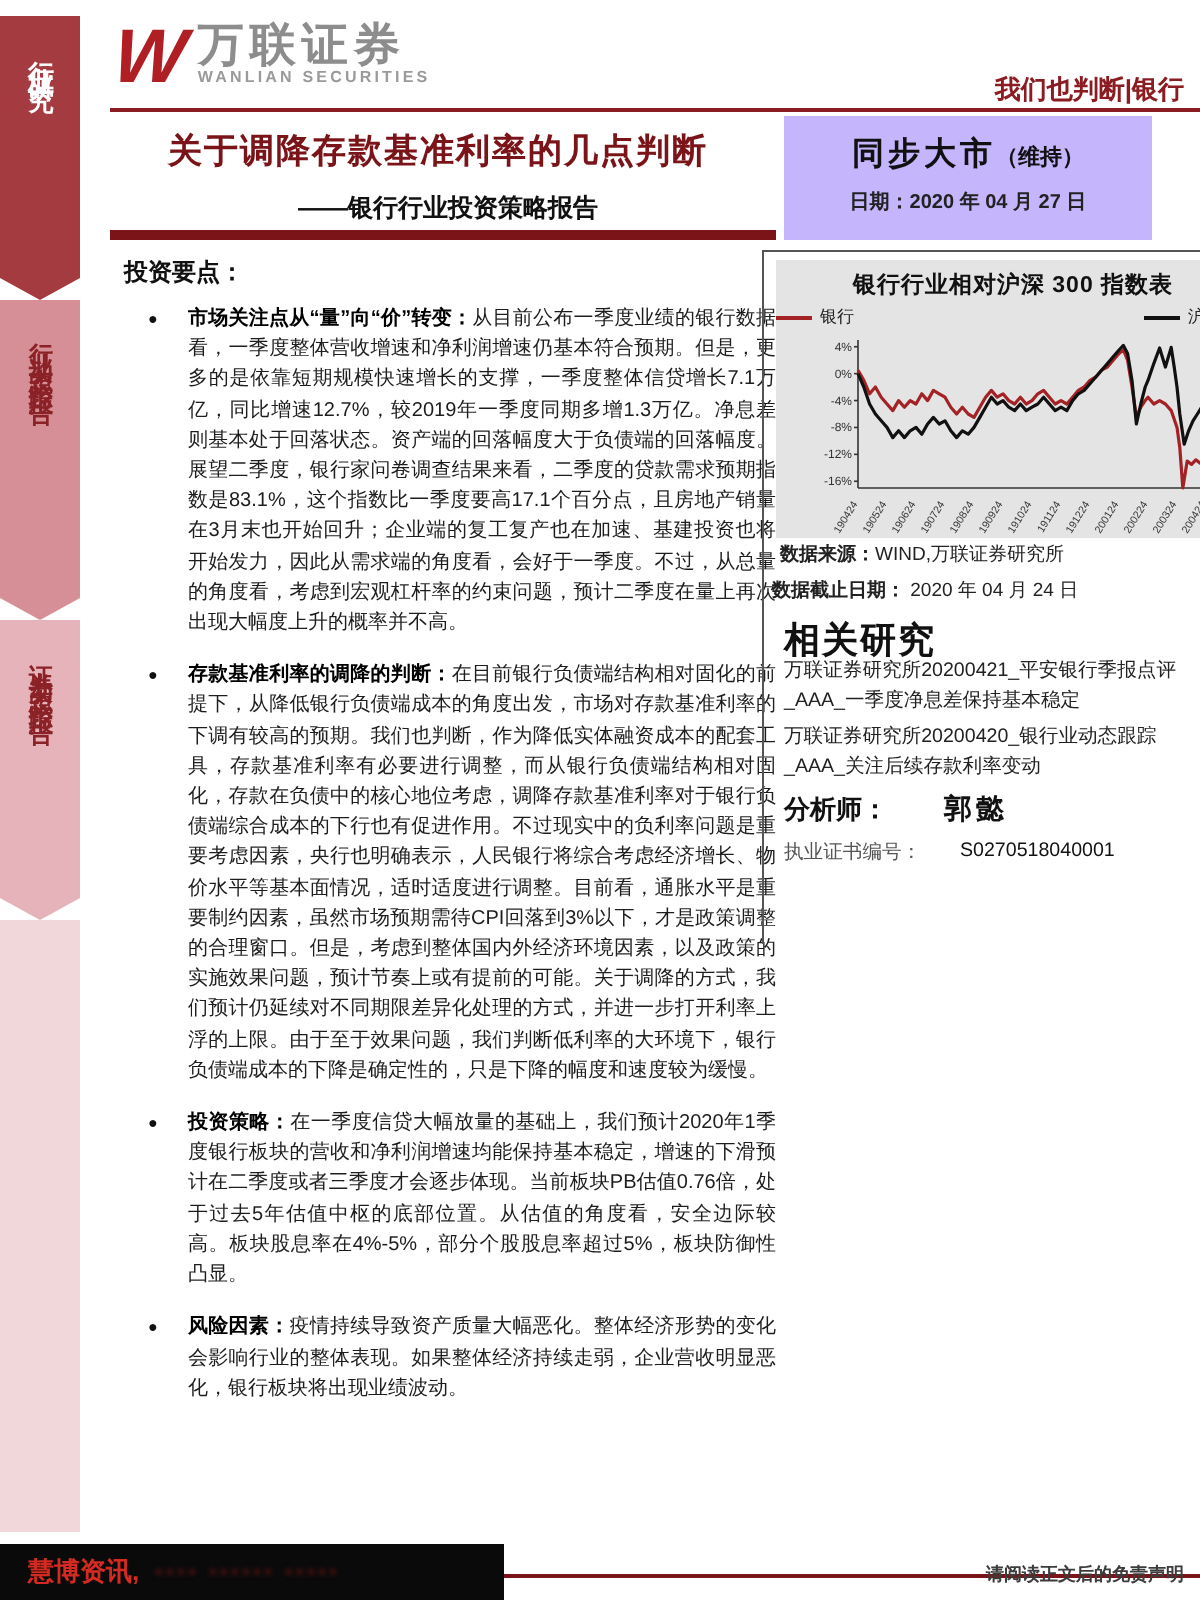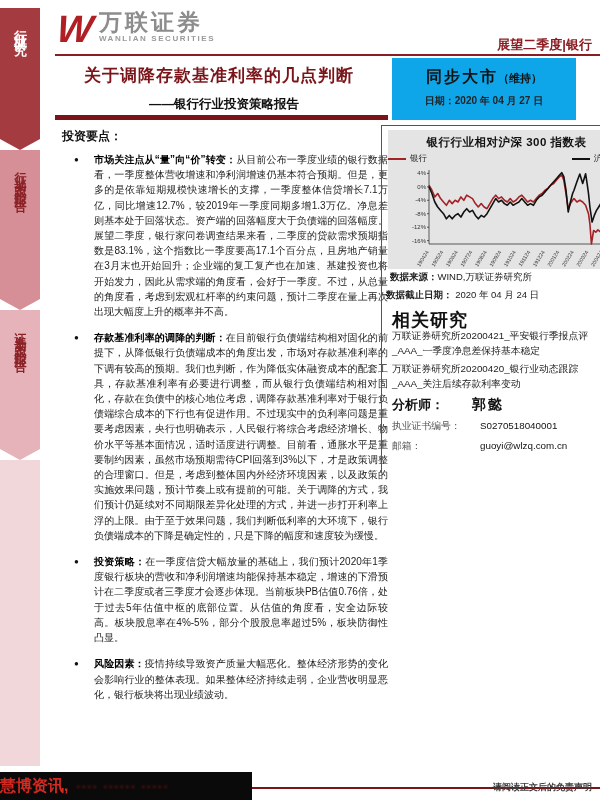--- a/index.html
+++ b/index.html
@@ -26,21 +26,21 @@
     transform:skewX(-6deg);margin-right:6px;}
   .logo-cn{font-size:23px;font-weight:700;color:#8d8d8d;letter-spacing:3px;line-height:24px;}
   .logo-en{font-size:8px;font-weight:700;color:#9a9a9a;letter-spacing:1.6px;}
   .report-tag{position:absolute;right:8px;top:36px;font-size:13px;font-weight:700;color:#8b1c22;}
   .hr-top{position:absolute;left:55px;right:0;top:54px;height:2px;background:#8b1c22;}
   .doc-title{position:absolute;left:84px;top:64px;width:300px;font-size:17px;font-weight:700;
     color:#7a1418;letter-spacing:1px;}
   .doc-subtitle{position:absolute;left:60px;top:96px;width:328px;text-align:center;
     font-size:12.5px;font-weight:700;color:#111;}
   .hr-thick{position:absolute;left:55px;top:115px;width:333px;height:5px;background:#7a1418;}
-  .rating-box{position:absolute;left:392px;top:58px;width:184px;height:62px;background:#0ea5e9;
+  .rating-box{position:absolute;left:392px;top:58px;width:184px;height:62px;background:#c4b5fd;
     text-align:center;}
   .rating-line{margin-top:9px;font-weight:700;color:#111;}
   .rating-value{font-size:16px;letter-spacing:2px;}
   .rating-status{font-size:11px;}
   .rating-date{margin-top:6px;font-size:10px;color:#222;font-weight:600;}
   
   .keypoints-head{position:absolute;left:62px;top:128px;font-size:12px;font-weight:700;color:#111;}
   .bullets{position:absolute;left:74px;top:152px;width:314px;margin:0;padding:0;list-style:none;}
   .bullets li{display:flex;margin-bottom:11px;}
   .bullets .marker{width:10px;flex:0 0 10px;font-size:8px;line-height:15.2px;color:#111;margin-right:10px;}
@@ -60,21 +60,21 @@
   .related-list .rel-item{margin-bottom:3px;}
   .analyst-line{position:absolute;left:392px;top:396px;font-size:13px;font-weight:700;color:#111;}
   .analyst-line .name{margin-left:28px;font-size:14px;letter-spacing:2px;}
   .analyst-rows{position:absolute;left:392px;top:420px;width:206px;font-size:9.8px;color:#333;}
   .analyst-rows .arow{display:flex;margin-bottom:7px;}
   .analyst-rows .alabel{width:88px;flex:0 0 88px;color:#555;}
   .analyst-rows .avalue{color:#111;}
   
   .footer-line{position:absolute;left:0;right:0;top:787px;height:2px;background:#7a1418;}
   .wm-bar{position:absolute;left:0;top:772px;width:252px;height:28px;background:#0a0a0a;display:flex;align-items:center;}
-  .wm-text{color:#d io42a22;font-weight:700;font-size:16px;color:#d42a22;}
+  .wm-text{color:#d io42a22;font-weight:700;font-size:13px;margin-left:14px;color:#d42a22;}
   .wm-blur{color:#5a1212;font-size:10px;margin-left:8px;filter:blur(1.3px);letter-spacing:2px;}
   .disclaimer{position:absolute;right:8px;top:781px;font-size:9px;font-weight:600;color:#3c3c3c;}
 </style>
 </head>
 <body>
 
 <div class="sidebar-seg seg1">
   <span class="vtext">行业研究</span>
 </div>
 <div class="sidebar-seg seg2">
@@ -85,21 +85,21 @@
 </div>
 <div class="sidebar-seg seg4"></div>
 
 <div class="logo">
   <span class="logo-w">W</span>
   <span>
     <div class="logo-cn">万联证券</div>
     <div class="logo-en">WANLIAN SECURITIES</div>
   </span>
 </div>
-<div class="report-tag">展望二季度|银行</div>
+<div class="report-tag">我们也判断|银行</div>
 <div class="hr-top"></div>
 
 <div class="doc-title">关于调降存款基准利率的几点判断</div>
 <div class="doc-subtitle">——银行行业投资策略报告</div>
 <div class="hr-thick"></div>
 
 <div class="rating-box">
   <div class="rating-line">
     <span class="rating-value">同步大市</span><span class="rating-status">（维持）</span>
   </div>
@@ -184,24 +184,20 @@
   </div>
 
 <div class="analyst-line">
   <span>分析师：</span><span class="name">郭懿</span>
 </div>
 <div class="analyst-rows" id="analyst-rows">
     <div class="arow">
       <span class="alabel">执业证书编号：</span>
       <span class="avalue">S0270518040001</span>
     </div>
-    <div class="arow">
-      <span class="alabel">邮箱：</span>
-      <span class="avalue">guoyi@wlzq.com.cn</span>
-    </div>
   </div>
 
 <div class="footer-line"></div>
 <div class="wm-bar">
   <span class="wm-text">慧博资讯,</span>
   <span class="wm-blur">▪▪▪▪ ▪▪▪▪▪▪ ▪▪▪▪▪</span>
 </div>
 <div class="disclaimer">请阅读正文后的免责声明</div>
 
 </body></html>

